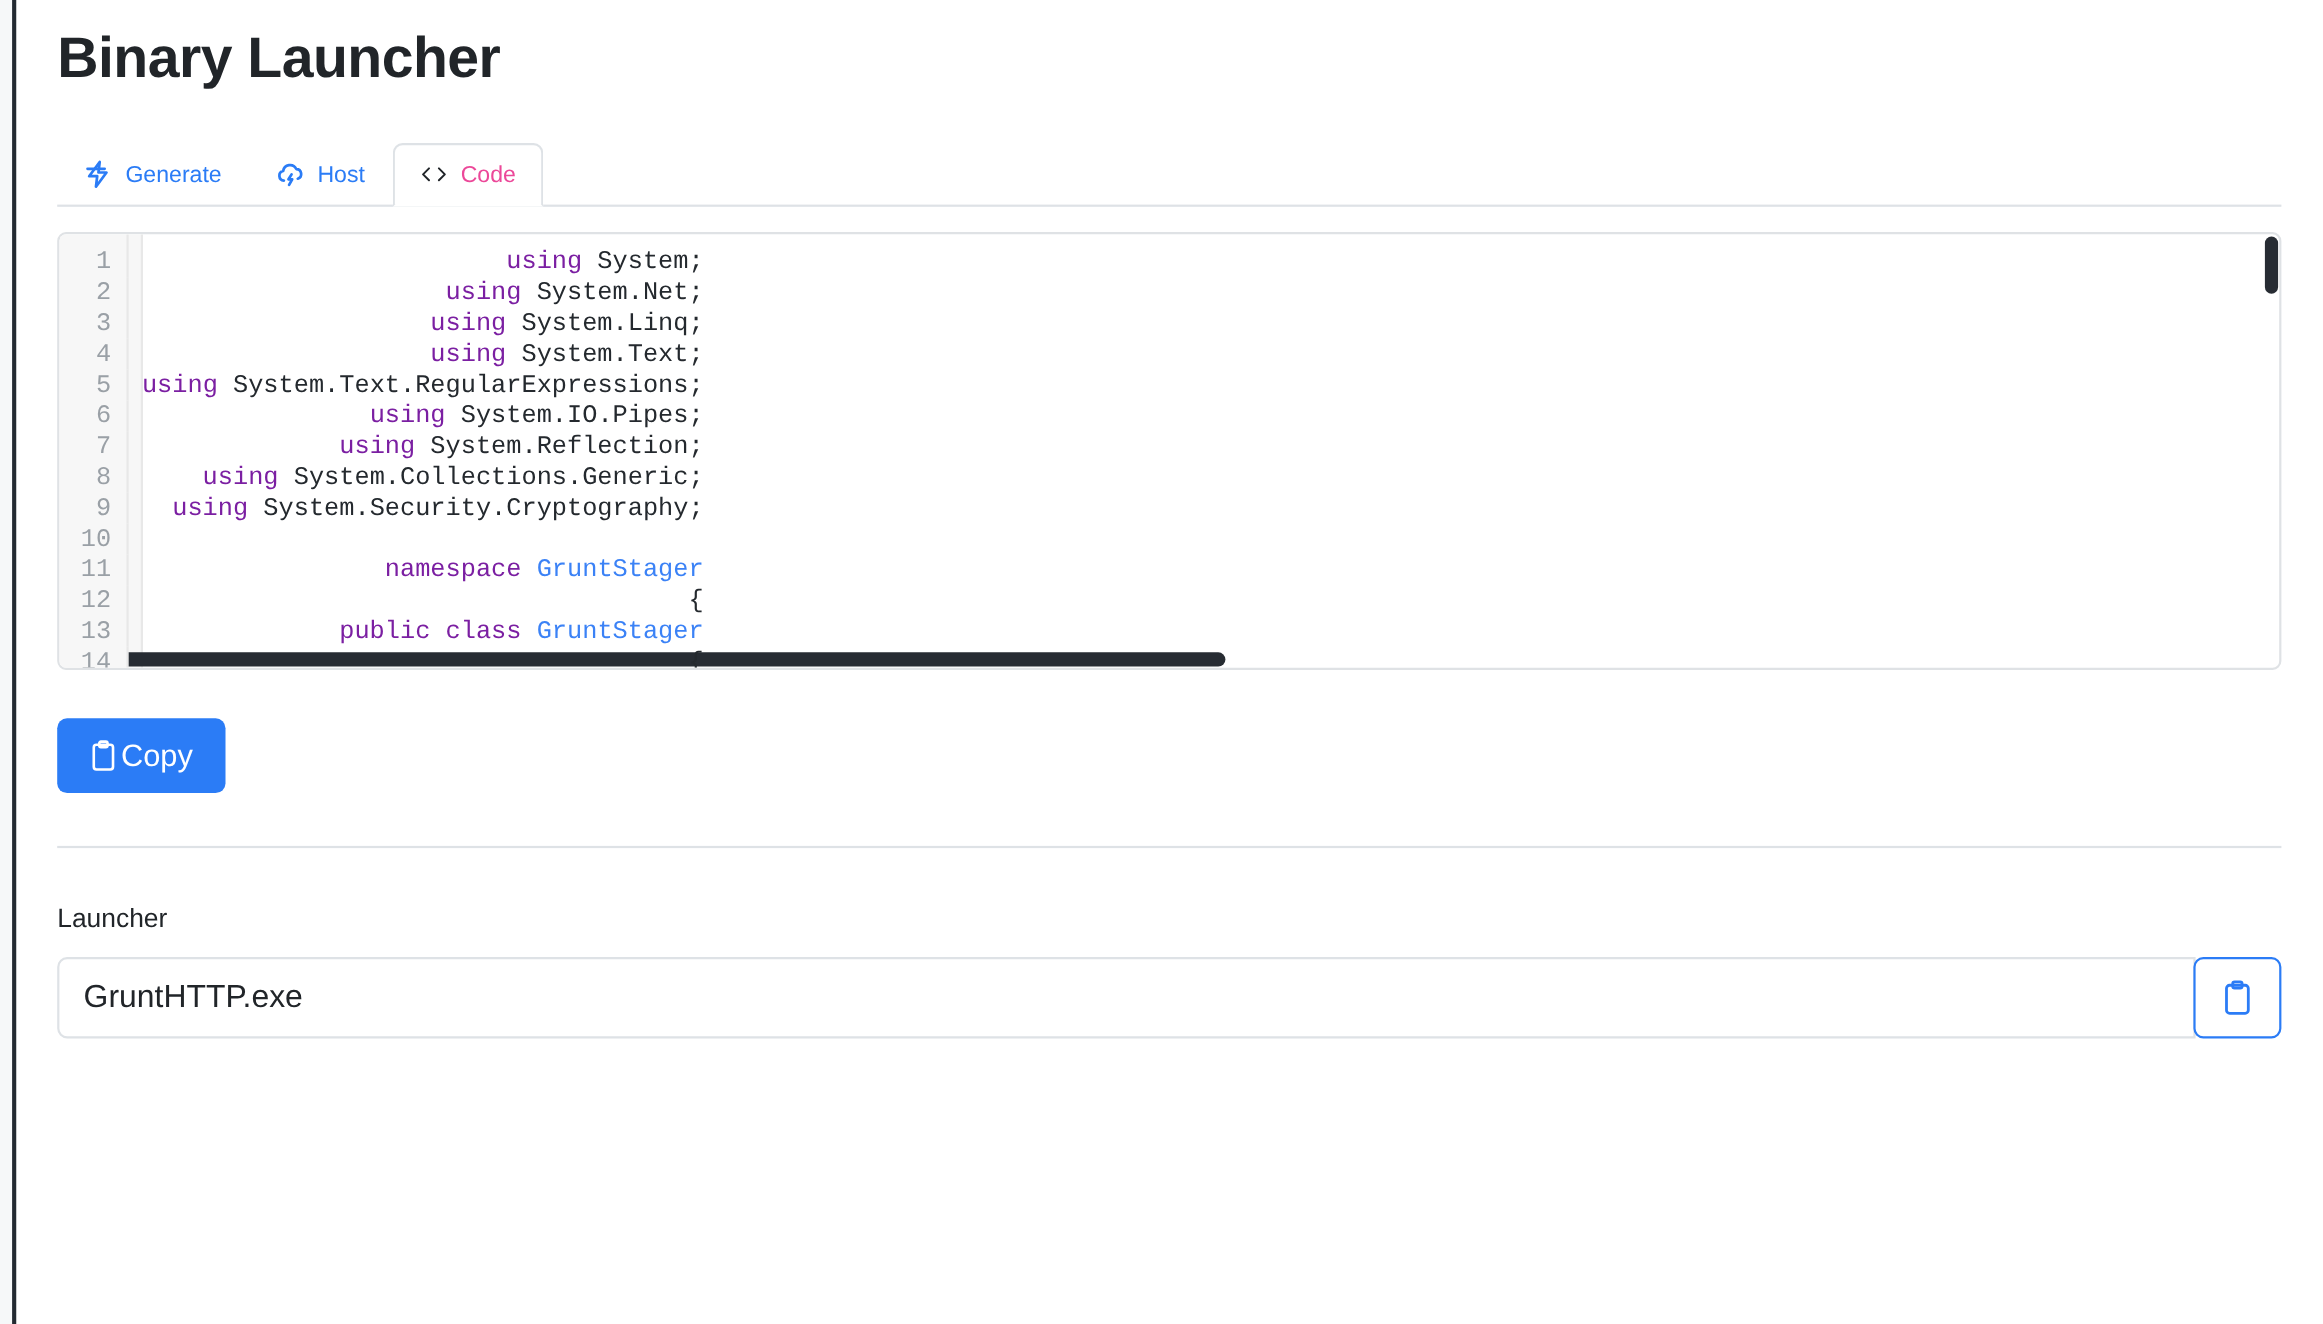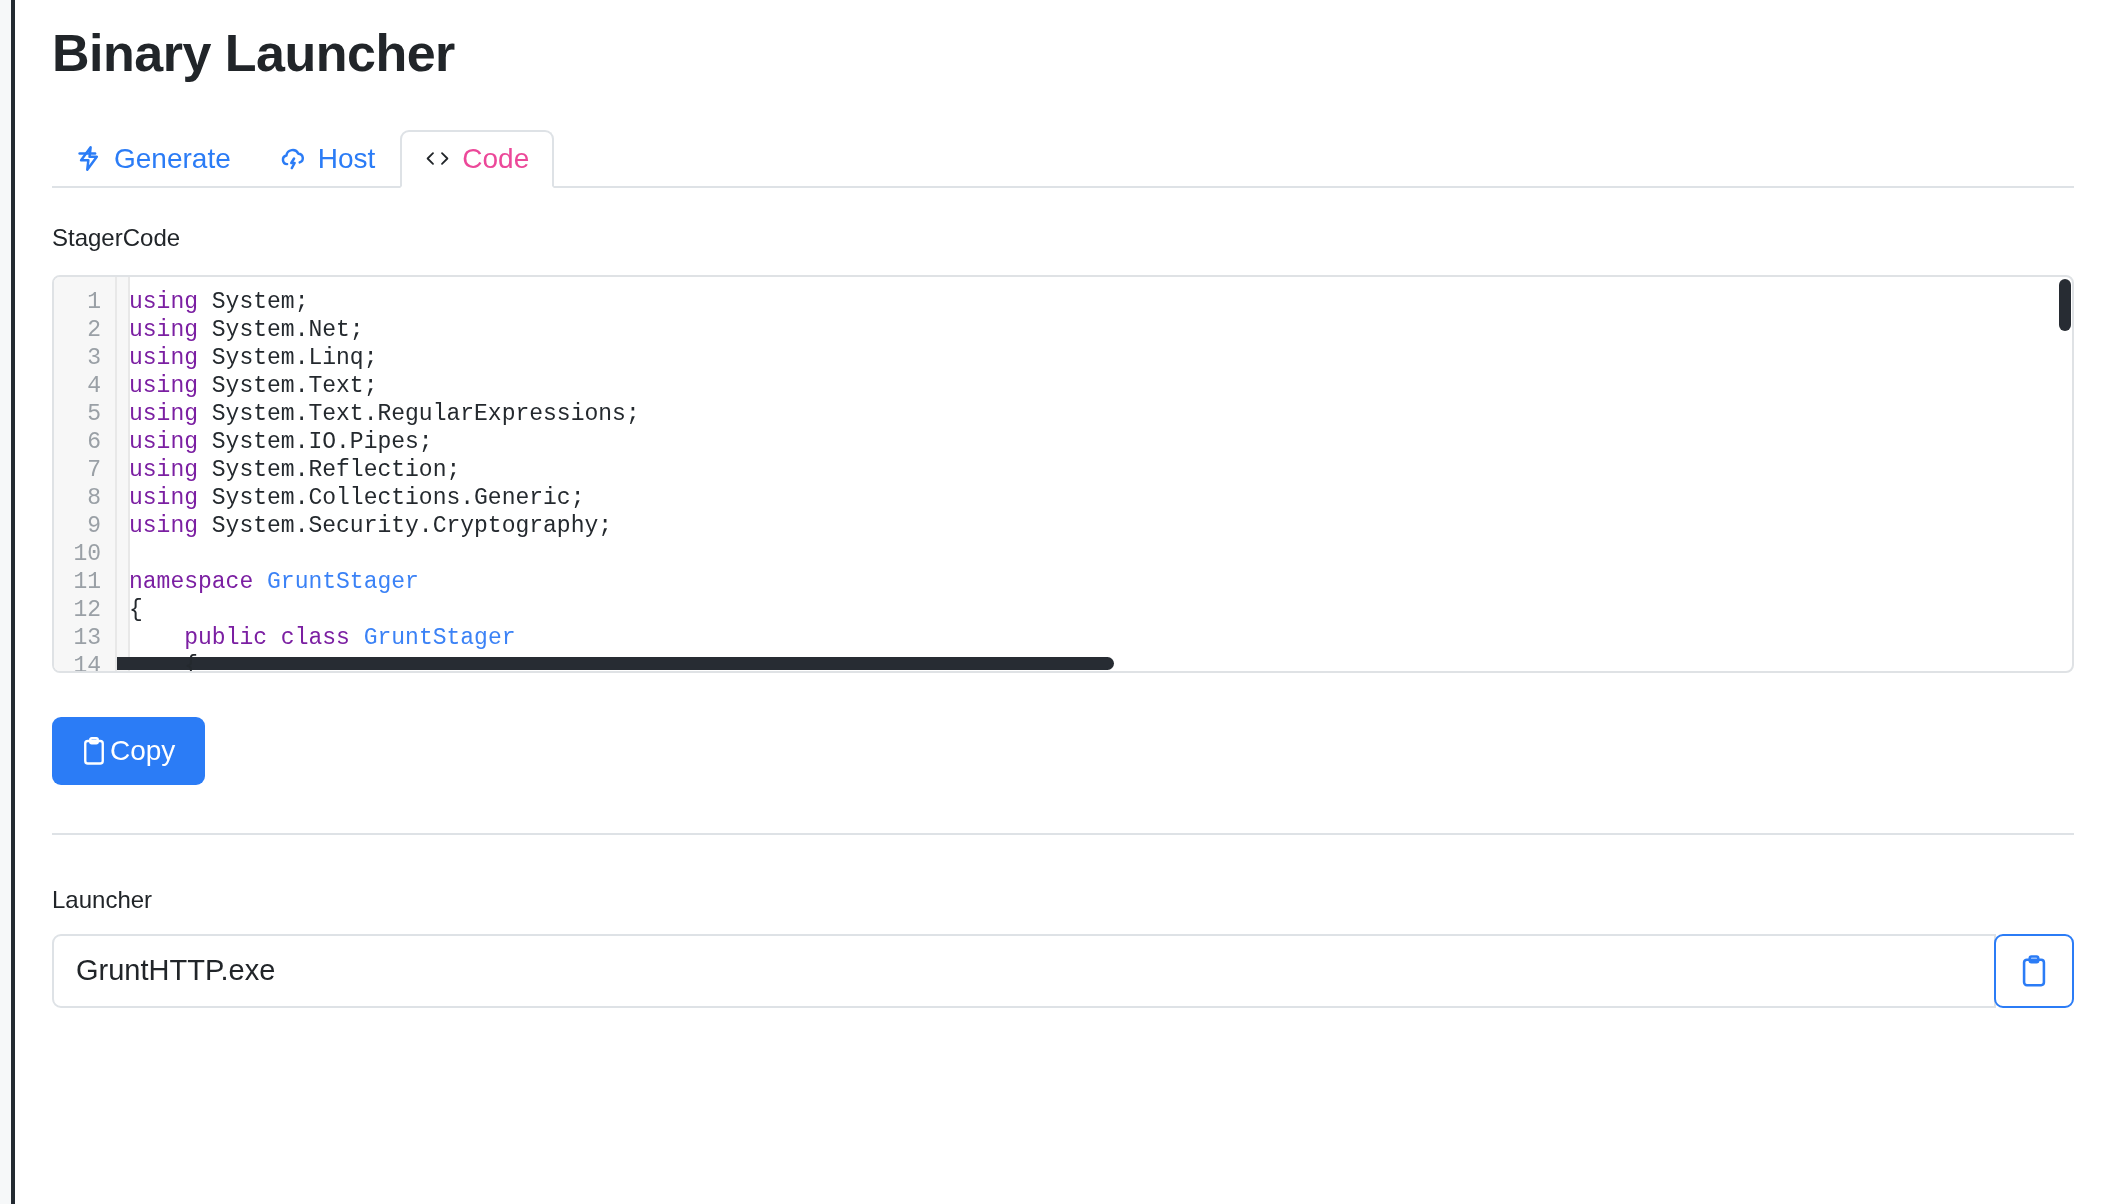--- a/index.html
+++ b/index.html
@@ -59,21 +59,21 @@
     border-bottom: 2px solid #dee2e6;
     display: flex;
     align-items: flex-end;
   }
   .tab {
     display: flex;
     align-items: center;
     gap: 11px;
     height: 58px;
     padding: 0 23px 0 22px;
-    font-size: 28px;
+    font-size: 21px;
     color: #2b7cf6;
     background: transparent;
     border: 2px solid transparent;
     border-radius: 9px 9px 0 0;
     cursor: pointer;
     white-space: nowrap;
     position: relative;
     top: 2px;
   }
   .tab.active {
@@ -134,20 +134,21 @@
     border-right: 2px solid #e8e8e8;
     user-select: none;
     vertical-align: top;
   }
   .cl {
     display: table-cell;
     padding: 0 0 0 12px;
     white-space: pre;
     color: #24292e;
     vertical-align: top;
+    text-align: right;
   }
   .code-table .code-row:first-child .ln,
   .code-table .code-row:first-child .cl { padding-top: 11px; }
   .code-table .code-row:first-child .ln { background: #f7f7f7; }
   .kw  { color: #7b1fa2; }
   .typ { color: #3b82f6; }
 
   
   .gutter-fill {
     position: absolute;
@@ -295,21 +296,20 @@
           <svg width="30" height="27" viewBox="0 0 30 24" fill="none" stroke="#212529" stroke-width="2" stroke-linecap="round" stroke-linejoin="round">
             <polyline points="10,6 4,12 10,18"></polyline>
             <polyline points="20,6 26,12 20,18"></polyline>
           </svg>
         </span>
         <span>Code</span>
       </div>
 
     </div>
 
-    <p class="field-label" id="stagercode-label">StagerCode</p>
 
     <div class="codebox">
       <div class="gutter-fill"></div>
       <div class="code-scroll">
         <div class="code-table" id="code-table">
             <div class="code-row">
               <div class="ln">1</div>
               <div class="cl"><span class="kw">using</span><span> System;</span></div>
             </div>
             <div class="code-row">

